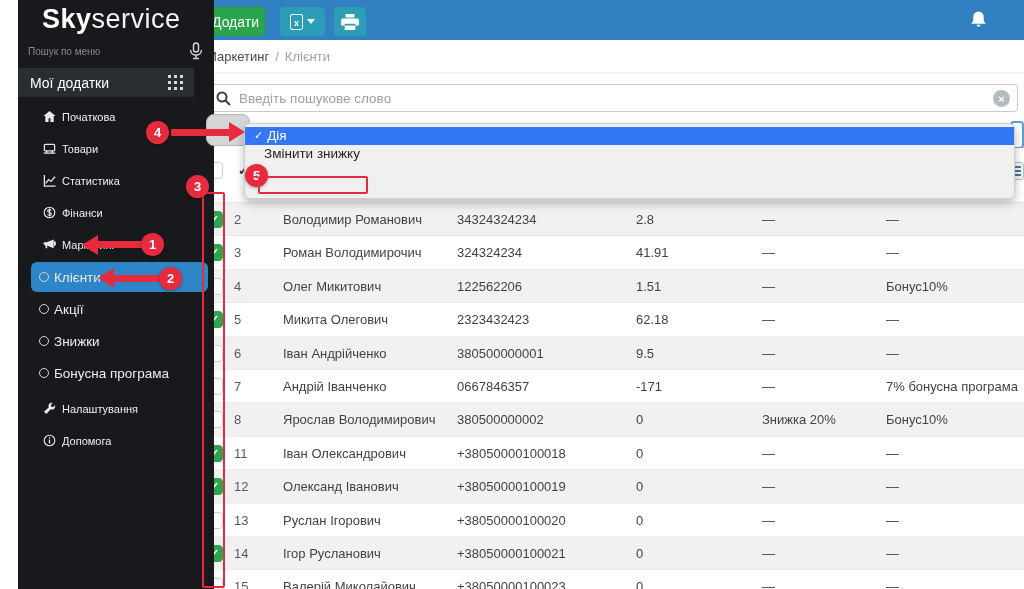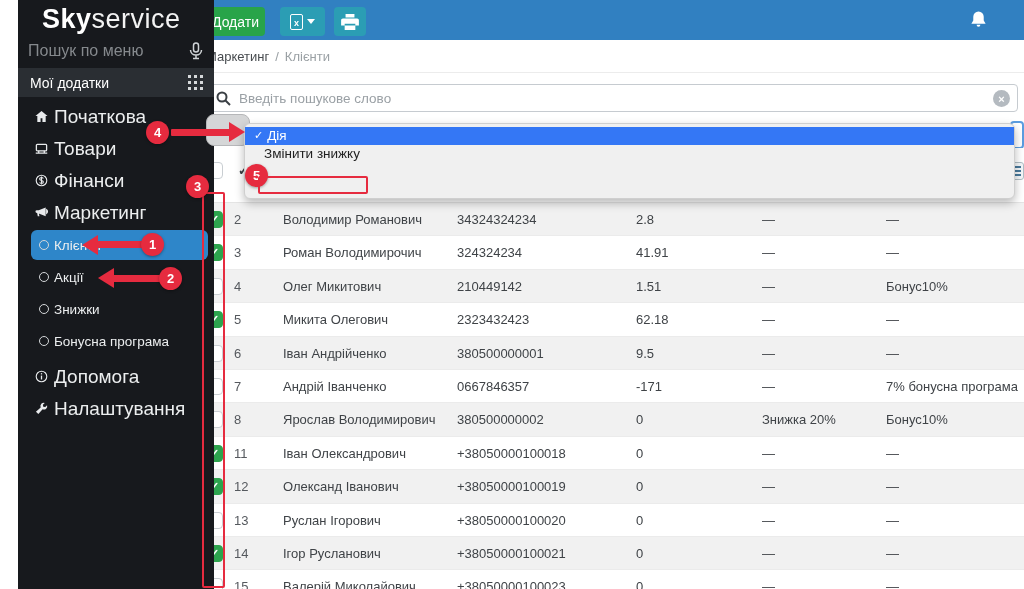--- a/index.html
+++ b/index.html
@@ -6,28 +6,28 @@
   html,body { width:1024px; height:589px; }
   body { font-family:"Liberation Sans", sans-serif; background:#fff; }
   .app { position:relative; width:1024px; height:589px; overflow:hidden; background:#fff; }
 
   
   .sidebar { position:absolute; left:0; top:0; width:196px; height:589px; background:var(--sidebar-bg,#17191d); z-index:20;margin-left:18px; }
   .logo { position:absolute; left:24px; top:4px; color:#fff; font-size:27px; letter-spacing:.5px; }
   .logo b { font-weight:700; }
   .logo span { font-weight:300; opacity:.95; }
   .menu-search { position:absolute; left:0; top:40px; width:196px; height:24px; }
-  .menu-search input { position:absolute; left:10px; top:0; width:150px; height:22px; background:transparent; border:none; outline:none; color:#b9bcbf; font-size:16px; font-family:inherit; }
+  .menu-search input { position:absolute; left:10px; top:0; width:150px; height:22px; background:transparent; border:none; outline:none; color:#b9bcbf; font-size:10px; font-family:inherit; }
   .menu-search input::placeholder { color:#85898d; }
   .mic { position:absolute; right:10px; top:2px; width:16px; height:18px; }
-  .apps-bar { position:absolute; left:0; top:68px; width:196px; height:29px; background:#2a2e33; color:#fff; display:flex; align-items:center; cursor:pointer; }
+  .apps-bar { position:absolute; left:0; top:68px; width:176px; height:29px; background:#2a2e33; color:#fff; display:flex; align-items:center; cursor:pointer; }
   .apps-bar .lbl { margin-left:12px; font-size:14px; font-weight:500; }
   .apps-bar .grid { position:absolute; right:11px; top:7px; width:15px; height:15px; }
   .nav { position:absolute; left:0; top:101px; width:196px; }
-  .nav-item { height:32px; display:flex; align-items:center; padding-left:17px; color:#eceeef; font-size:19px; cursor:pointer; }
+  .nav-item { height:32px; display:flex; align-items:center; padding-left:25px; color:#eceeef; font-size:11px; cursor:pointer; }
   .nav-item .nico { width:14px; height:14px; display:inline-flex; }
   .nav-item .lbl { margin-left:5px; }
   .nav-sub { height:32px; display:flex; align-items:center; padding-left:21px; color:#eceeef; font-size:13.5px; cursor:pointer; }
   .nav-sub .ring { width:10px; height:10px; border:1.5px solid #d4d7d9; border-radius:50%; display:inline-block; }
   .nav-sub .lbl { margin-left:5px; }
   .nav-sub.active { height:30px; margin:1px 6px 1px 13px; padding-left:8px; width:177px; background:var(--active-blue,#2e86c9); border-radius:6px; }
   .nav-gap { height:4px; }
 
   
   .topbar { position:absolute; left:196px; top:0; width:828px; height:40px; background:var(--header-blue,#3180c1); z-index:10; }
@@ -150,20 +150,31 @@
                 <rect x="1.5" y="2.5" width="11" height="7" rx="1"></rect>
                 <path d="M0.8 12h12.4M4 9.5v2.5M10 9.5v2.5"></path>
               </g>
             </svg>
           </span>
           <span class="lbl">Товари</span>
         </div>
         <div class="nav-item">
           <span class="nico">
             <svg viewBox="0 0 14 14" width="13" height="13">
+              <g fill="none" stroke="#e8eaec" stroke-width="1.4">
+                <path d="M1.5 1v12h12"></path>
+                <path d="M3 10l3-4 2.5 2L13 3"></path>
+              </g>
+            </svg>
+          </span>
+          <span class="lbl">Статистика</span>
+        </div>
+        <div class="nav-item">
+          <span class="nico">
+            <svg viewBox="0 0 14 14" width="13" height="13">
               <g fill="none" stroke="#e8eaec" stroke-width="1.2">
                 <circle cx="7" cy="7" r="5.7"></circle>
                 <path d="M9 4.8c-.5-.7-1.1-1-2-1-1.2 0-2 .6-2 1.5C5 7.5 9 6.6 9 8.7c0 .9-.8 1.5-2 1.5-.9 0-1.6-.3-2.1-1M7 2.8v8.4"></path>
               </g>
             </svg>
           </span>
           <span class="lbl">Фінанси</span>
         </div>
         <div class="nav-item">
           <span class="nico">
@@ -186,39 +197,39 @@
         </div>
         <div class="nav-sub">
           <span class="ring"></span>
           <span class="lbl">Знижки</span>
         </div>
         <div class="nav-sub">
           <span class="ring"></span>
           <span class="lbl">Бонусна програма</span>
         </div>
         <div class="nav-gap"></div>
+        <div class="nav-item">
+          <span class="nico">
+            <svg viewBox="0 0 14 14" width="13" height="13">
+              <path fill="#e8eaec" d="M13 3.5a3.6 3.6 0 01-4.8 4.4L3.6 13 1 10.4l5.1-4.6A3.6 3.6 0 0110.5 1l-2 2 .4 2.1 2.1.4z"></path>
+            </svg>
+          </span>
+          <span class="lbl">Налаштування</span>
+        </div>
         <div class="nav-item">
           <span class="nico">
             <svg viewBox="0 0 14 14" width="13" height="13">
               <g>
                 <circle cx="7" cy="7" r="5.7" fill="none" stroke="#e8eaec" stroke-width="1.2"></circle>
                 <rect x="6.3" y="6" width="1.4" height="4.2" fill="#e8eaec"></rect>
                 <rect x="6.3" y="3.4" width="1.4" height="1.4" fill="#e8eaec"></rect>
               </g>
             </svg>
           </span>
           <span class="lbl">Допомога</span>
-        </div>
-        <div class="nav-item">
-          <span class="nico">
-            <svg viewBox="0 0 14 14" width="13" height="13">
-              <path fill="#e8eaec" d="M13 3.5a3.6 3.6 0 01-4.8 4.4L3.6 13 1 10.4l5.1-4.6A3.6 3.6 0 0110.5 1l-2 2 .4 2.1 2.1.4z"></path>
-            </svg>
-          </span>
-          <span class="lbl">Налаштування</span>
         </div>
       </div>
   </div>
 
   <div class="topbar">
     <button class="btn btn-add">Додати</button>
     <button class="btn btn-xls">
       <span class="xls-doc">x</span>
       <span class="caret"></span>
     </button>
@@ -293,21 +304,21 @@
         <span class="cell c-name">Роман Володимирочич</span>
         <span class="cell c-phone">324324234</span>
         <span class="cell c-bal">41.91</span>
         <span class="cell c-disc">—</span>
         <span class="cell c-bonus">—</span>
       </div>
       <div class="t-row alt">
         <span class="cb"></span>
         <span class="cell c-num">4</span>
         <span class="cell c-name">Олег Микитович</span>
-        <span class="cell c-phone">210449142</span>
+        <span class="cell c-phone">122562206</span>
         <span class="cell c-bal">1.51</span>
         <span class="cell c-disc">—</span>
         <span class="cell c-bonus">Бонус10%</span>
       </div>
       <div class="t-row">
         <span class="cb checked">✓</span>
         <span class="cell c-num">5</span>
         <span class="cell c-name">Микита Олегович</span>
         <span class="cell c-phone">2323432423</span>
         <span class="cell c-bal">62.18</span>

